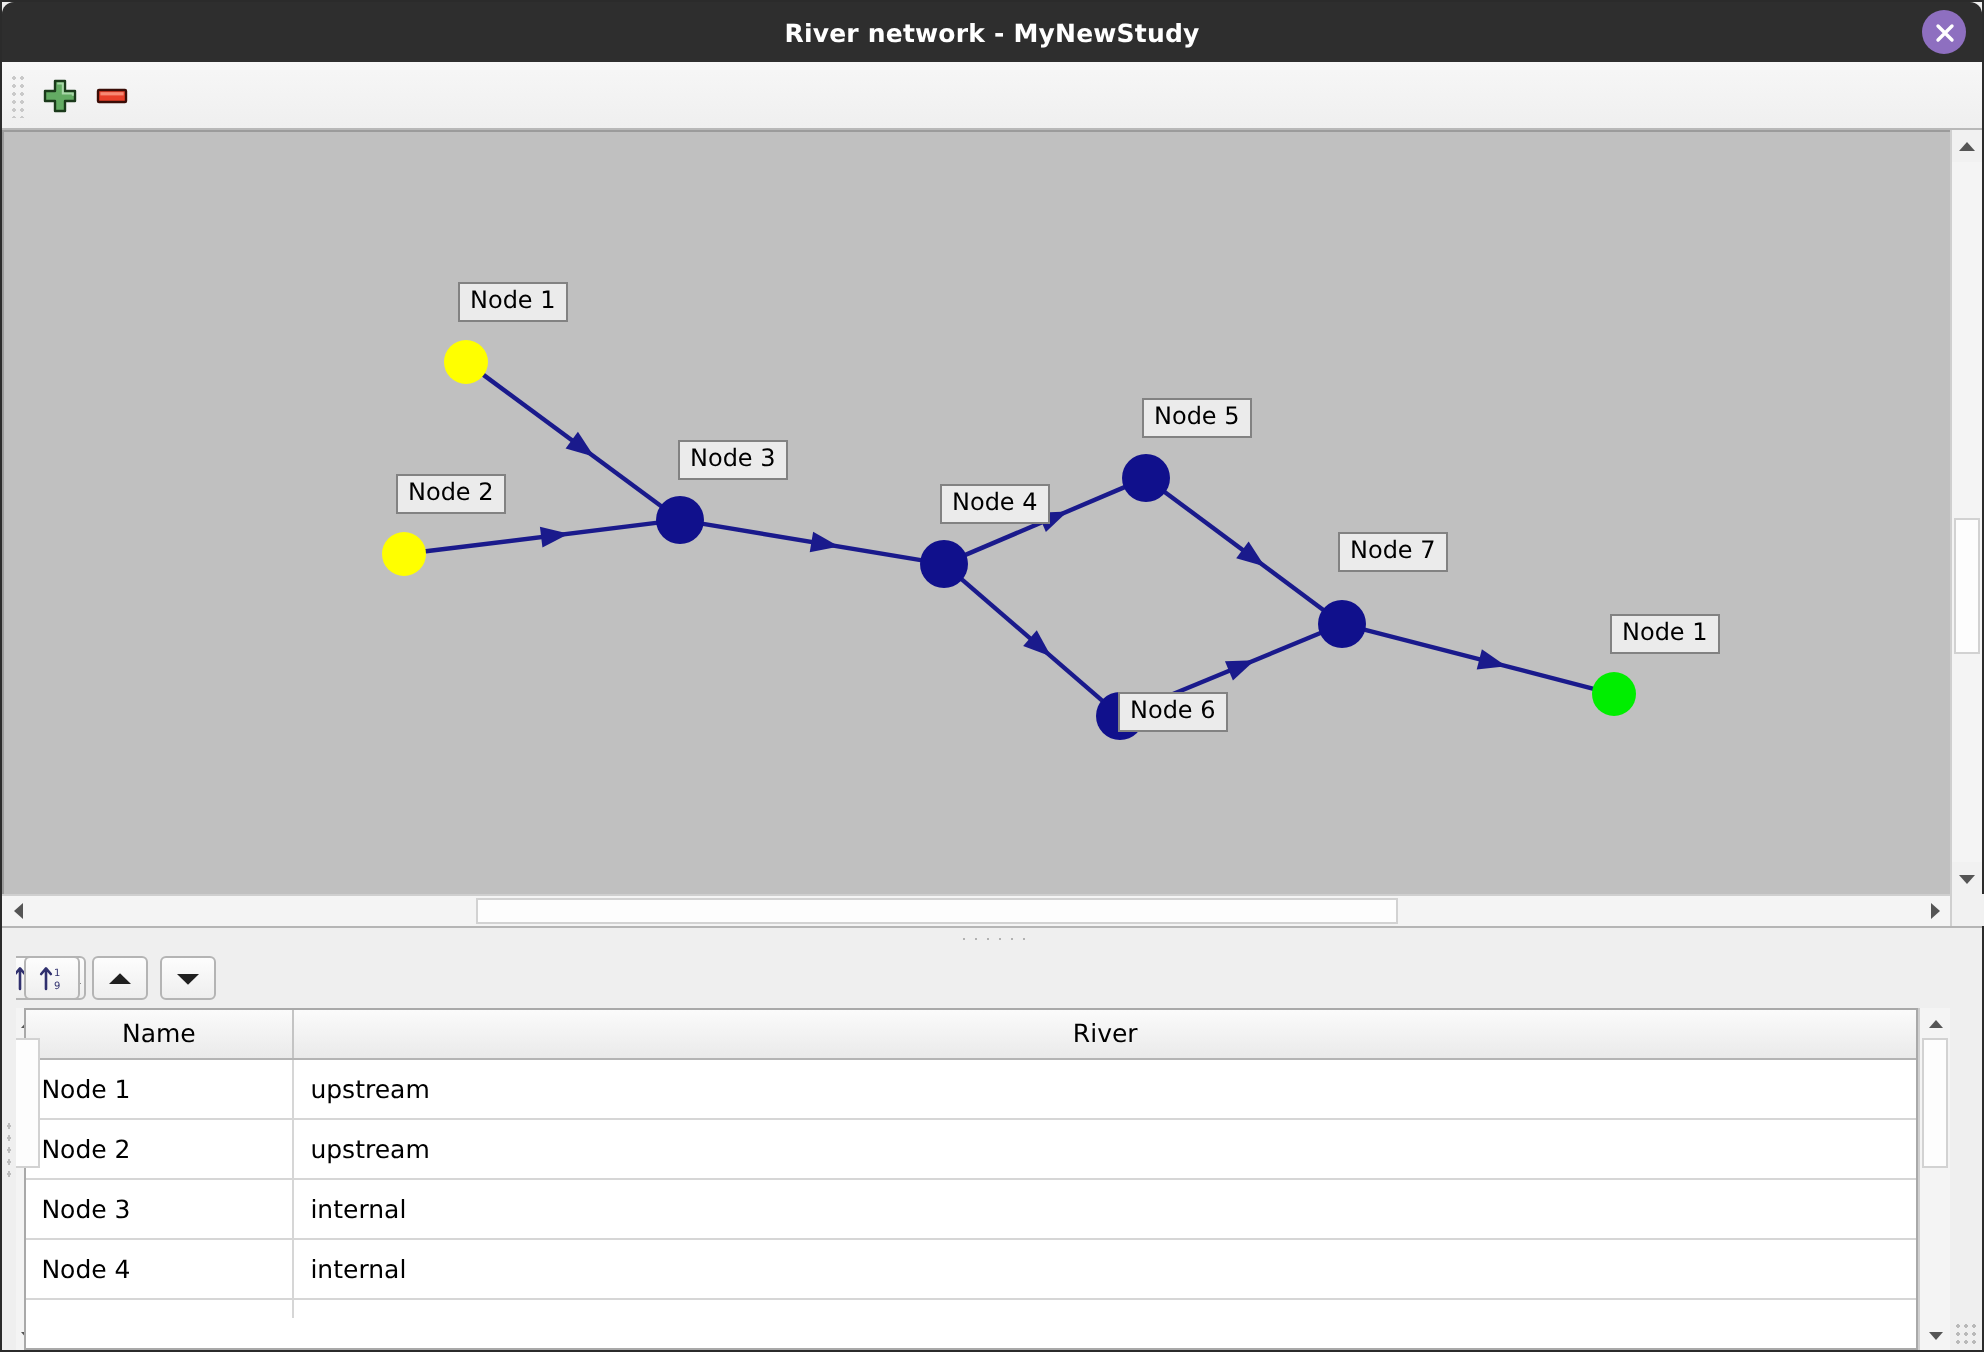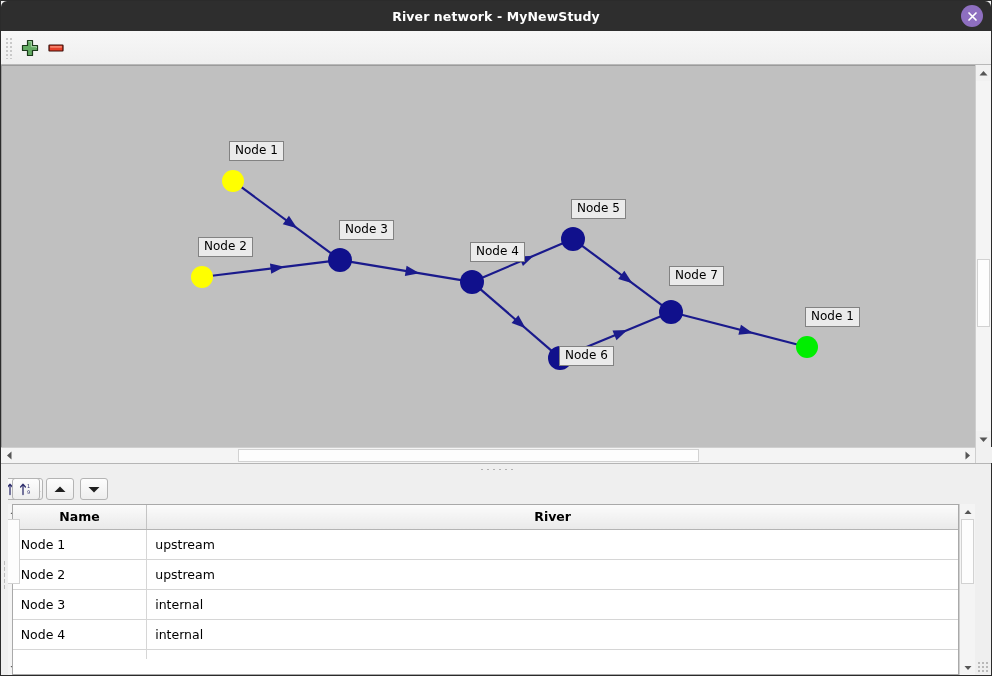--- a/index.html
+++ b/index.html
@@ -196,21 +196,21 @@
   table.grid {
     width: 100%;
     border-collapse: collapse;
     table-layout: fixed;
   }
   table.grid th {
     background: linear-gradient(#fbfbfb, #eaeaea);
     border-right: 1px solid #c4c4c4;
     border-bottom: 1px solid #b4b4b4;
     font-size: 12.5px;
-    font-weight: bold;
+    font-weight: normal;
     color: #000;
     height: 24px;
     text-align: center;
     cursor: pointer;
   }
   table.grid td {
     border-right: 1px solid #d6d6d6;
     border-bottom: 1px solid #d6d6d6;
     font-size: 12.5px;
     color: #000;

